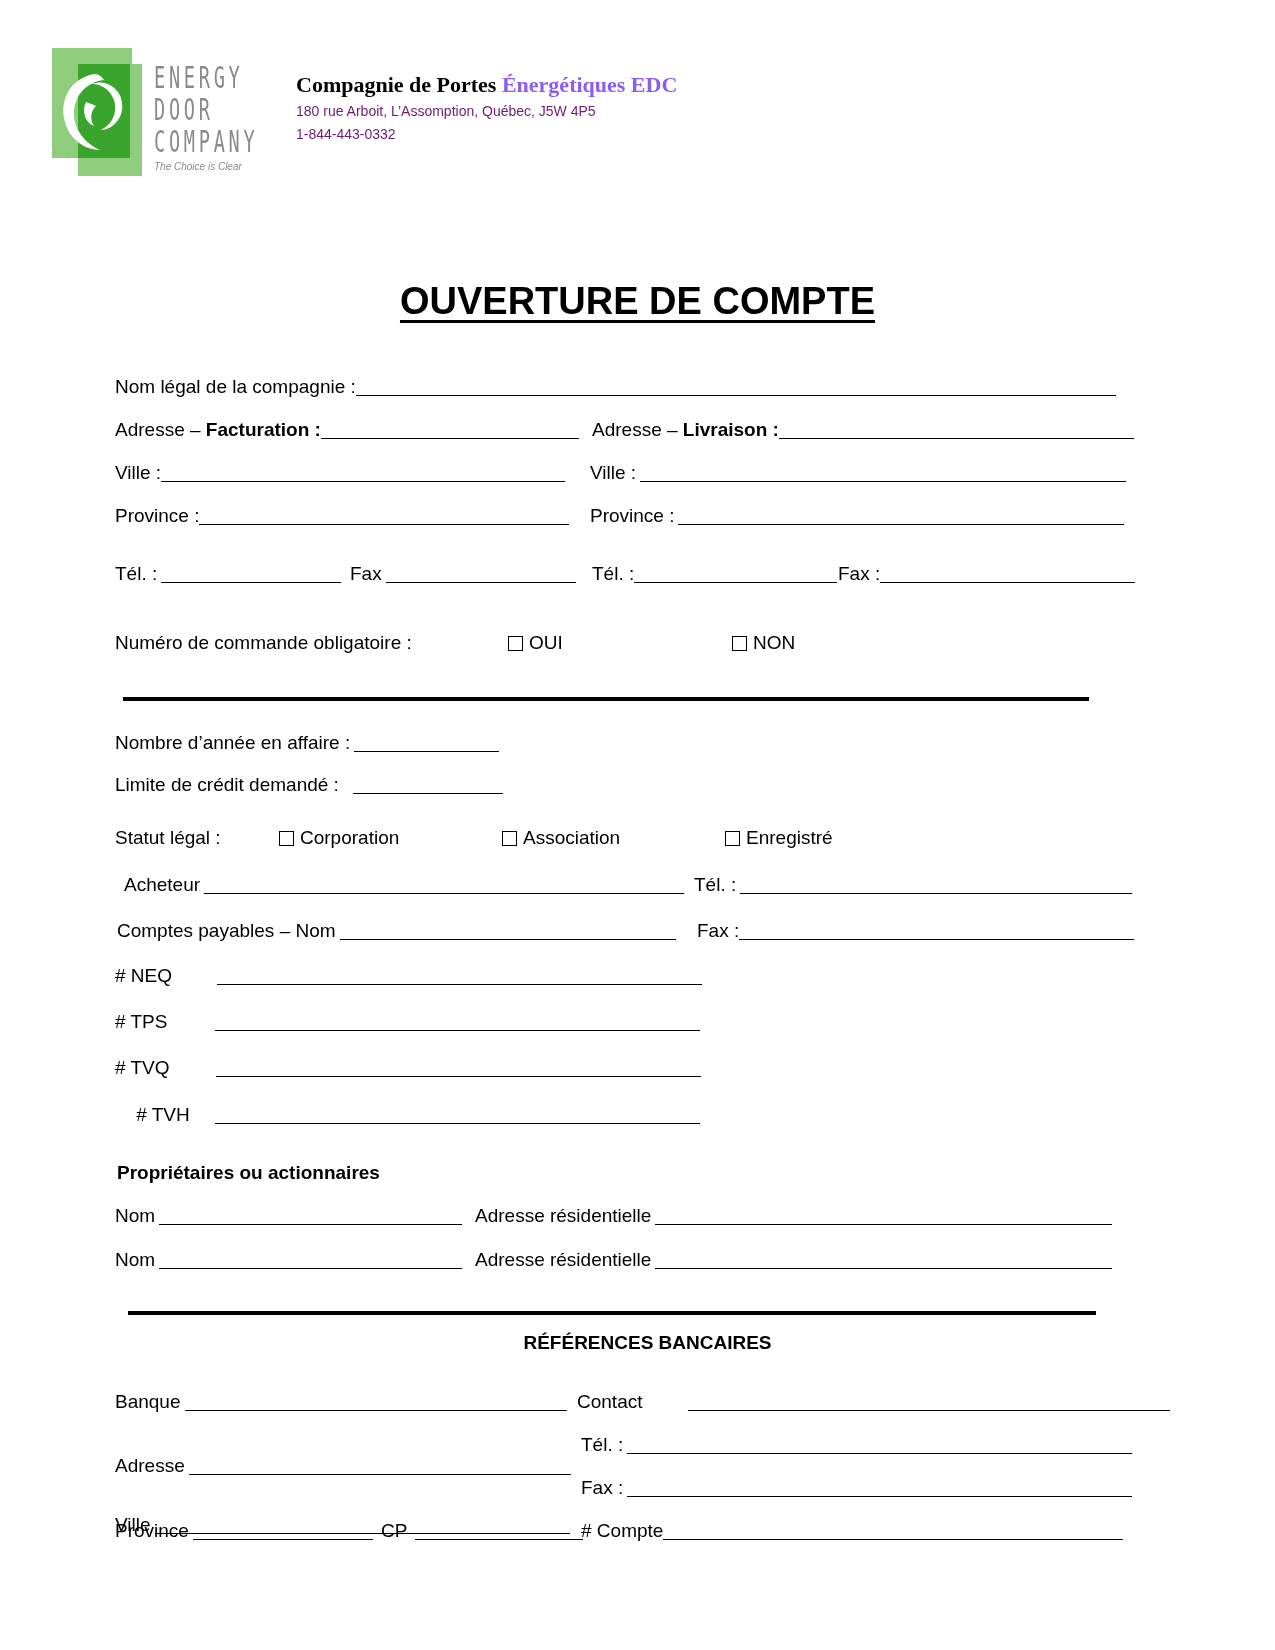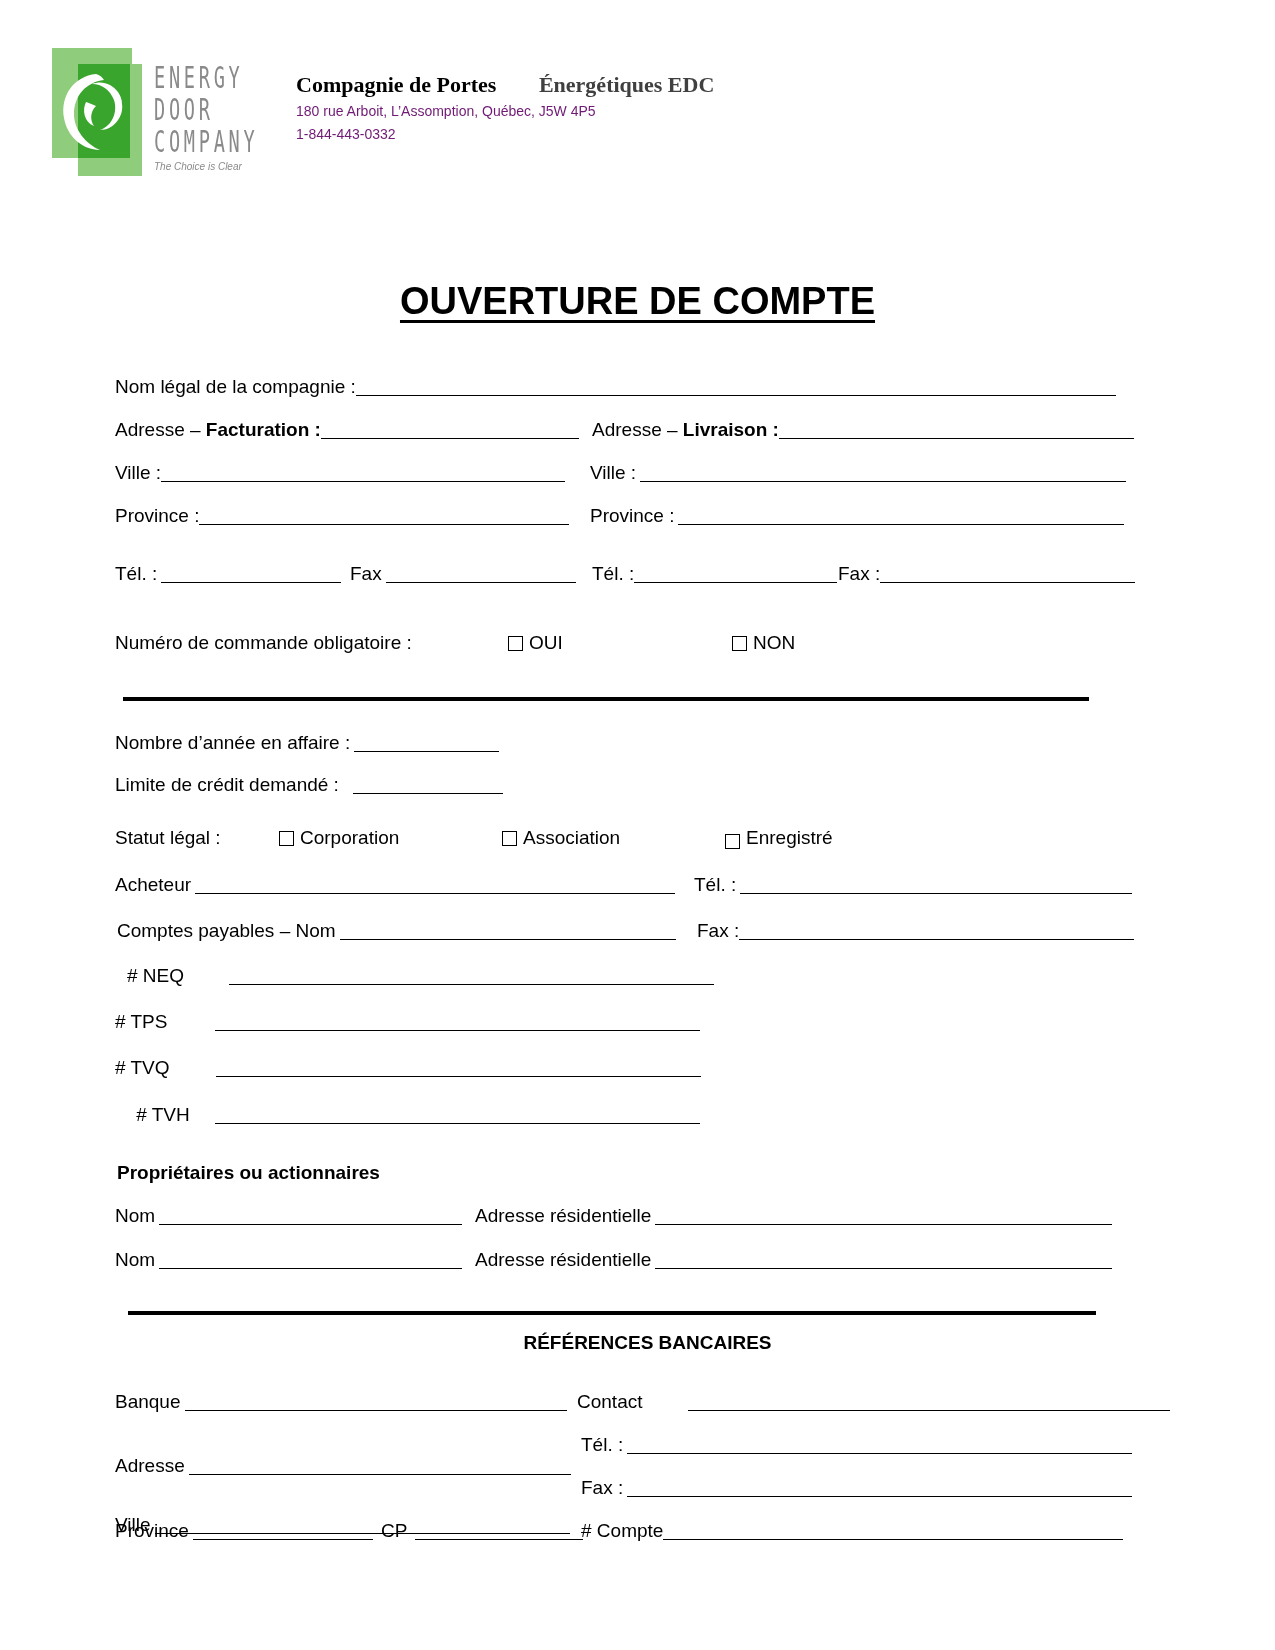--- a/index.html
+++ b/index.html
@@ -23,21 +23,21 @@
       position: absolute; left: 154px; top: 161px;
       font-family: "Liberation Sans", sans-serif; font-style: italic;
       color: #8a8a8a; font-size: 10px;
     }
     
     .company-name {
       position: absolute; left: 296px; top: 72px;
       font-family: "Liberation Serif", serif; font-size: 22px; font-weight: bold;
       white-space: nowrap;
     }
-    .company-name .green { color: #404040; font-weight: bold; margin-left: 37px; }
+    .company-name .green { color: #8b5cf6; font-weight: bold; }
     .company-addr, .company-phone {
       position: absolute; left: 296px; font-size: 14px; white-space: nowrap;
       font-family: "Liberation Sans", sans-serif; color: #701a75;
     }
     .company-addr { top: 103px; }
     .company-phone { top: 126px; }
     
     .doc-title {
       position: absolute; left: 0; width: 1275px; top: 280px; text-align: center;
       font-size: 38px; font-weight: bold; letter-spacing: 0px;
@@ -158,45 +158,45 @@
   <span class="lbl">Statut légal :</span>
 </div>
 <div class="chk" style="left:279px; top:827px;">
   <span class="box"></span>
   <span class="lbl">Corporation</span>
 </div>
 <div class="chk" style="left:502px; top:827px;">
   <span class="box"></span>
   <span class="lbl">Association</span>
 </div>
-<div class="chk" style="left:725px; top:827px;align-items:flex-end;">
+<div class="chk" style="left:725px; top:827px;">
   <span class="box"></span>
   <span class="lbl">Enregistré</span>
 </div>
 
-<div class="field" style="left:115px; top:870px;align-items:flex-end;">
+<div class="field" style="left:124px; top:870px;align-items:flex-end;">
   <span class="lbl">Acheteur</span>
   <span class="line" style="width:480px;"></span>
 </div>
 <div class="field" style="left:694px; top:870px;">
   <span class="lbl">Tél. :</span>
   <span class="line" style="width:392px;"></span>
 </div>
 
 <div class="field" style="left:117px; top:916px;">
   <span class="lbl">Comptes payables – Nom</span>
   <span class="line" style="width:336px;"></span>
 </div>
 <div class="field" style="left:697px; top:916px;">
   <span class="lbl">Fax :</span>
   <span class="line" style="width:395px; margin-left:0;"></span>
 </div>
 
 <div class="field" style="left:115px; top:961px;">
-  <span class="lbl" style="width:98px; display:inline-block;margin-left:12px;"># NEQ</span>
+  <span class="lbl" style="width:98px; display:inline-block;"># NEQ</span>
   <span class="line" style="width:485px;"></span>
 </div>
 <div class="field" style="left:115px; top:1007px;">
   <span class="lbl" style="width:96px; display:inline-block;"># TPS</span>
   <span class="line" style="width:485px;"></span>
 </div>
 <div class="field" style="left:115px; top:1053px;">
   <span class="lbl" style="width:97px; display:inline-block;"># TVQ</span>
   <span class="line" style="width:485px;"></span>
 </div>

